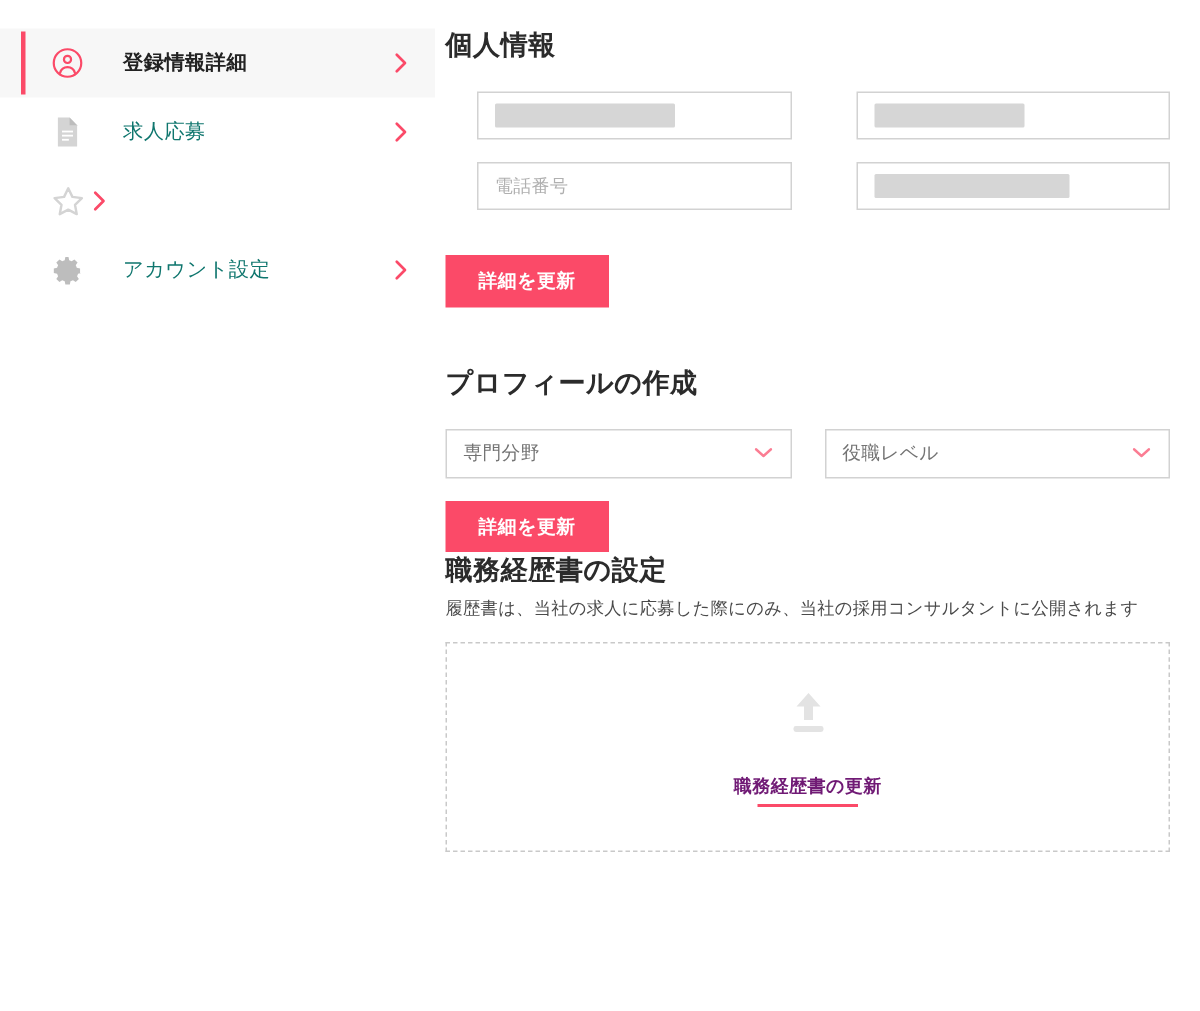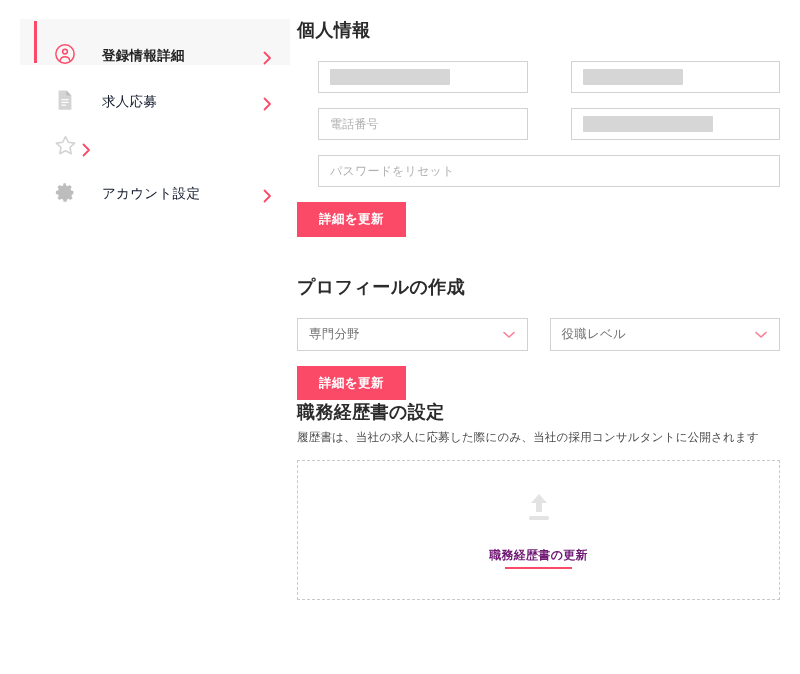--- a/index.html
+++ b/index.html
@@ -9,41 +9,40 @@
     background: #ffffff;
     font-family: "Liberation Sans", "DejaVu Sans", sans-serif;
     -webkit-font-smoothing: antialiased;
   }
   .page { position: relative; width: 800px; height: 674px; display: flex; overflow: hidden; }
 
   
   .sidebar { width: 290px; flex: 0 0 290px; padding-top: 19px; }
   .nav-item {
     position: relative;
-    display: flex; align-items: flex-end;
+    display: flex; align-items: center;
     height: 46px;
     padding-left: 18px; padding-right: 18px;
     cursor: pointer;
     background: transparent;
-    margin-left: 20px;
   }
   .nav-item.active { background: #f7f7f7; }
   .nav-item.active::before {
     content: ""; position: absolute; left: 14px; top: 2px; bottom: 2px;
     width: 3px; background: #fb4a68;
   }
   .nav-icon {
     width: 34px; flex: 0 0 34px;
     display: flex; align-items: center; justify-content: center;
     margin-left: 10px;
   }
   .nav-label {
     flex: 1 1 auto;
     font-size: 13.5px;
-    color: #0f172a;
+    color: #0f766e;
     letter-spacing: .3px;
     margin-left: 20px;
   }
   .nav-item.active .nav-label { font-weight: bold; color: #222; }
   .nav-chevron { flex: 0 0 auto; display: flex; align-items: center; }
 
   
   .main { flex: 1 1 auto; padding: 18px 20px 0 7px; }
   h2.section-title {
     font-size: 18px; font-weight: bold; color: #2b2b2b;
@@ -202,23 +201,20 @@
     <div class="row">
       <div class="field">
         <span class="placeholder">電話番号</span>
       </div>
       <div class="field">
         <span class="redact" style="width:130px"></span>
       </div>
     </div>
 
     <div class="row">
-      <div class="field">
-        <span class="placeholder">パスワードをリセット</span>
-      </div>
     </div>
 
     <div class="btn-wrap-1">
       <button class="btn-update">詳細を更新</button>
     </div>
 
     <h2 class="section-title">プロフィールの作成</h2>
 
     <div class="row">
       <div class="select">

